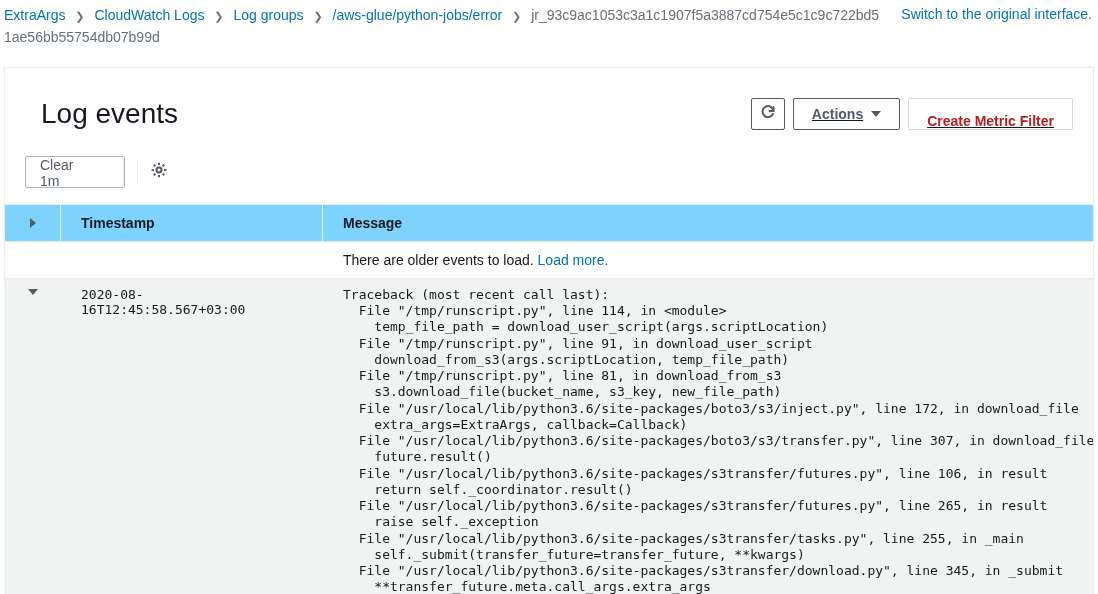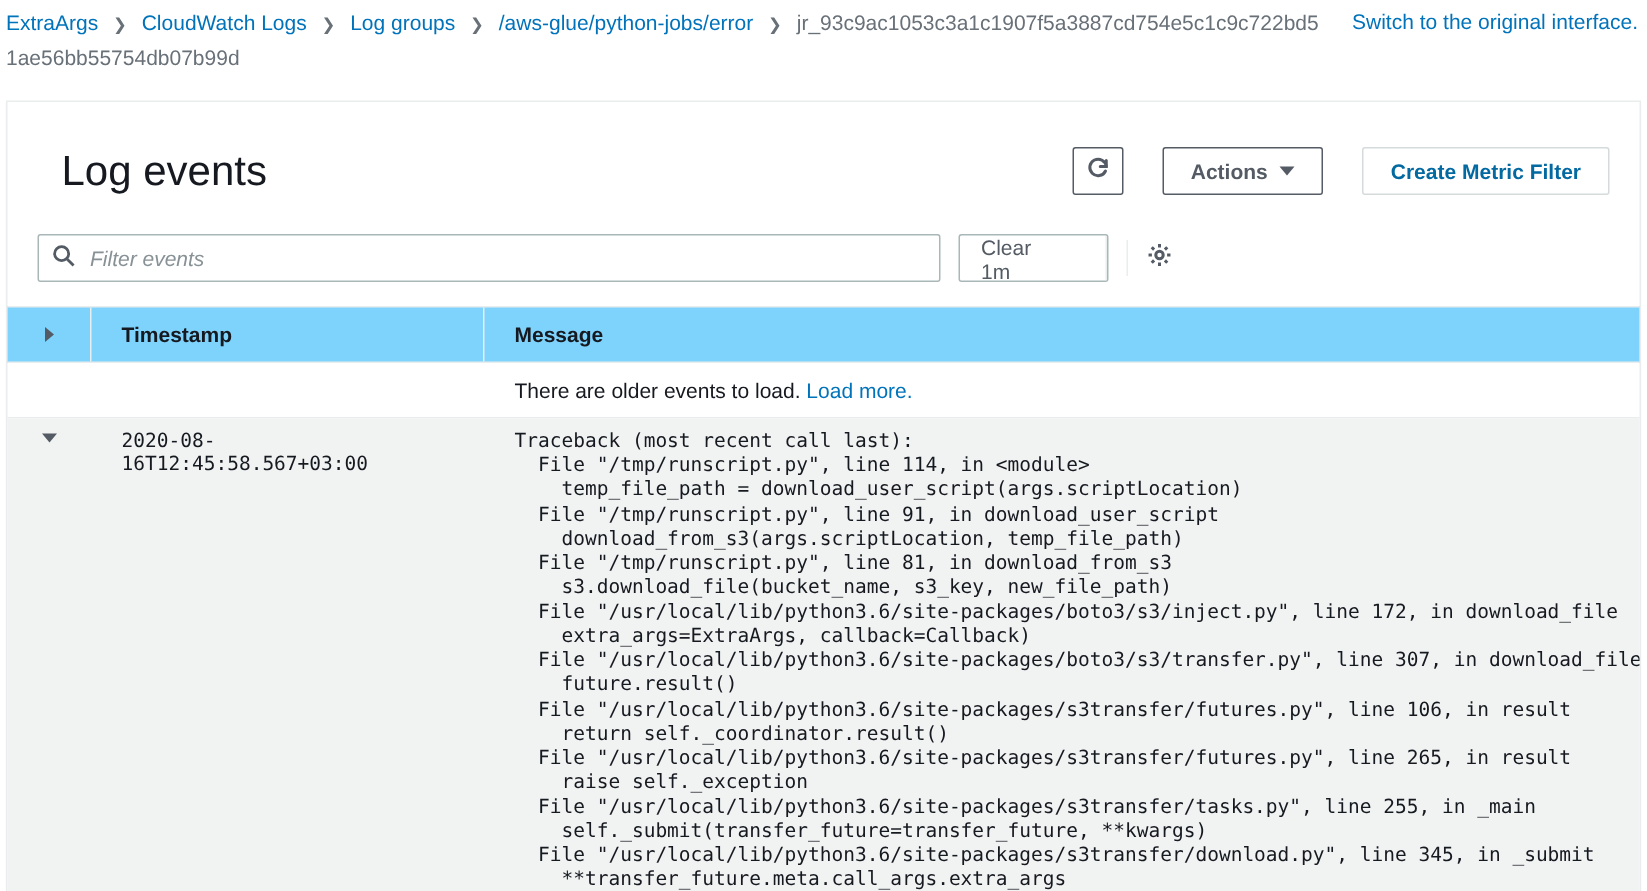--- a/index.html
+++ b/index.html
@@ -53,21 +53,22 @@
     padding: 14px 20px 10px 20px;
   }
   .panel-header h1 {
     font-size: 28px;
     font-weight: 400;
     margin: 16px;
     color: #16191f;
   }
   .header-actions {
     display: flex;
-    gap: 26px;
+    gap: 8px;
+    text-decoration: underline;
   }
   .btn {
     border: 1px solid #545b64;
     background: #fff;
     border-radius: 2px;
     height: 32px;
     display: inline-flex;
     align-items: center;
     justify-content: center;
     padding: 0 18px;
@@ -75,22 +76,23 @@
     font-size: 14px;
     color: #545b64;
     cursor: pointer;
   }
   .btn-icon {
     padding: 0;
     width: 34px;
   }
   .btn-disabled {
     border: 1px solid #d5dbdb;
-    color: #0369a1;
+    color: #b91c1c;
     cursor: default;
+    align-items: flex-end;
   }
   .caret-down {
     display: inline-block;
     margin-left: 8px;
     border-left: 5px solid transparent;
     border-right: 5px solid transparent;
     border-top: 6px solid #545b64;
   }
 
   .controls-row {
@@ -264,29 +266,20 @@
         <span>Actions</span>
         <span class="caret-down"></span>
       </button>
       <button class="btn btn-disabled">
         <span>Create Metric Filter</span>
       </button>
     </div>
   </div>
 
   <div class="controls-row">
-    <div class="search-wrap">
-      <span class="search-icon-wrap">
-        <svg width="15" height="15" viewBox="0 0 16 16" fill="none" stroke="#545b64" stroke-width="2">
-            <circle cx="6.5" cy="6.5" r="5"></circle>
-            <line x1="10.5" y1="10.5" x2="15" y2="15"></line>
-          </svg>
-      </span>
-      <input class="search-input" placeholder="Filter events" style="">
-    </div>
 
     <div class="range-group">
       <div class="range-item">Clear</div>
       <div class="range-item">1m</div>
       <div class="range-item">30m</div>
       <div class="range-item">1h</div>
       <div class="range-item">12h</div>
       <div class="range-item range-item-custom">
         <span>Custom</span>
         <span>

